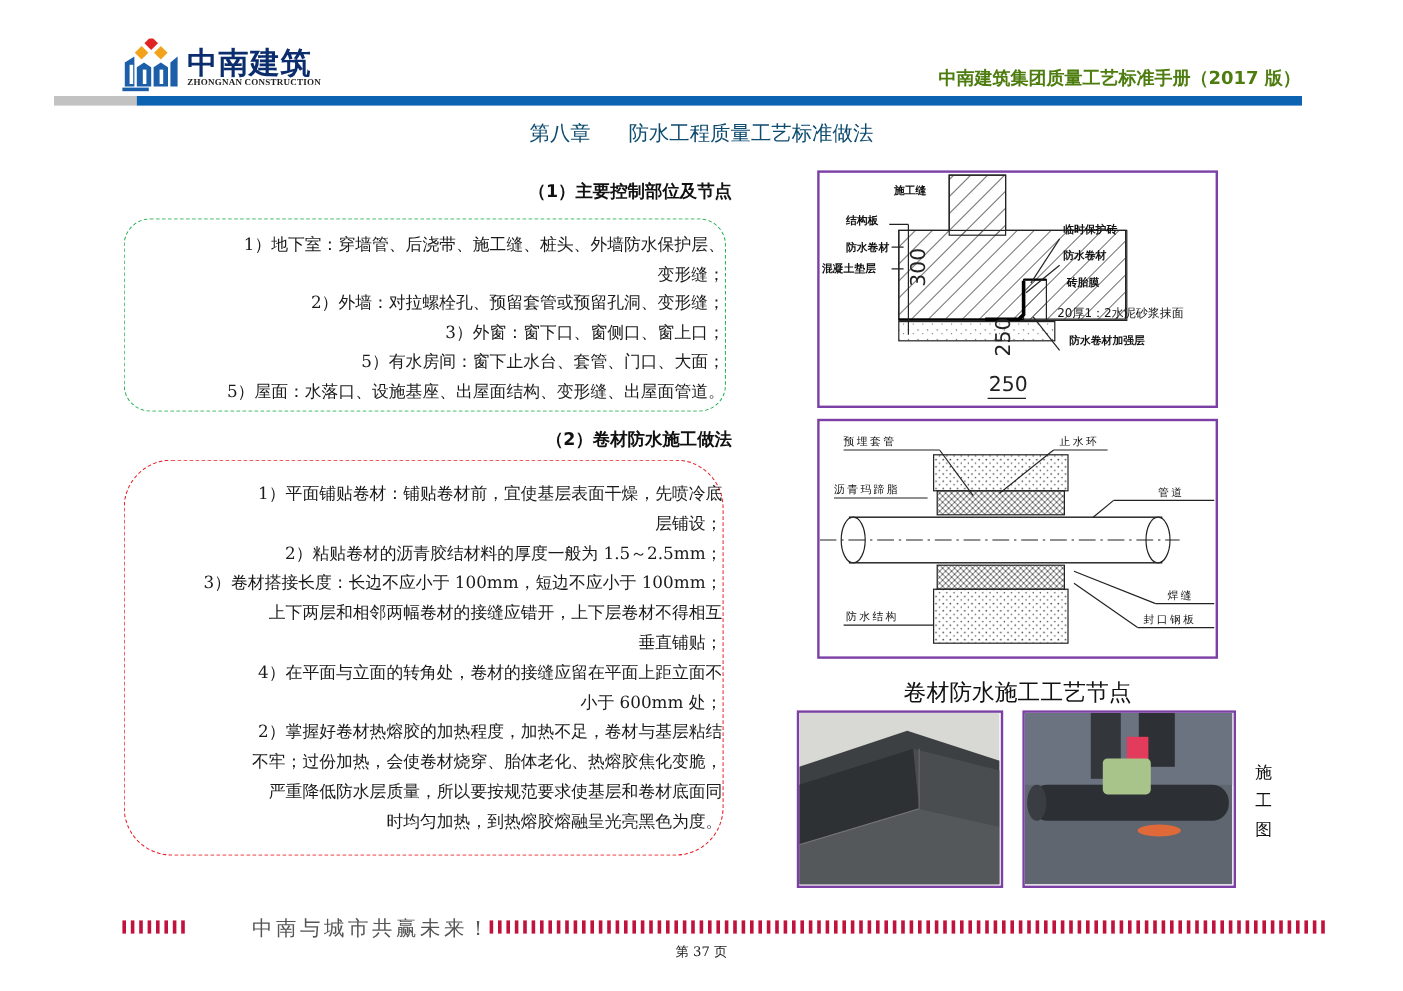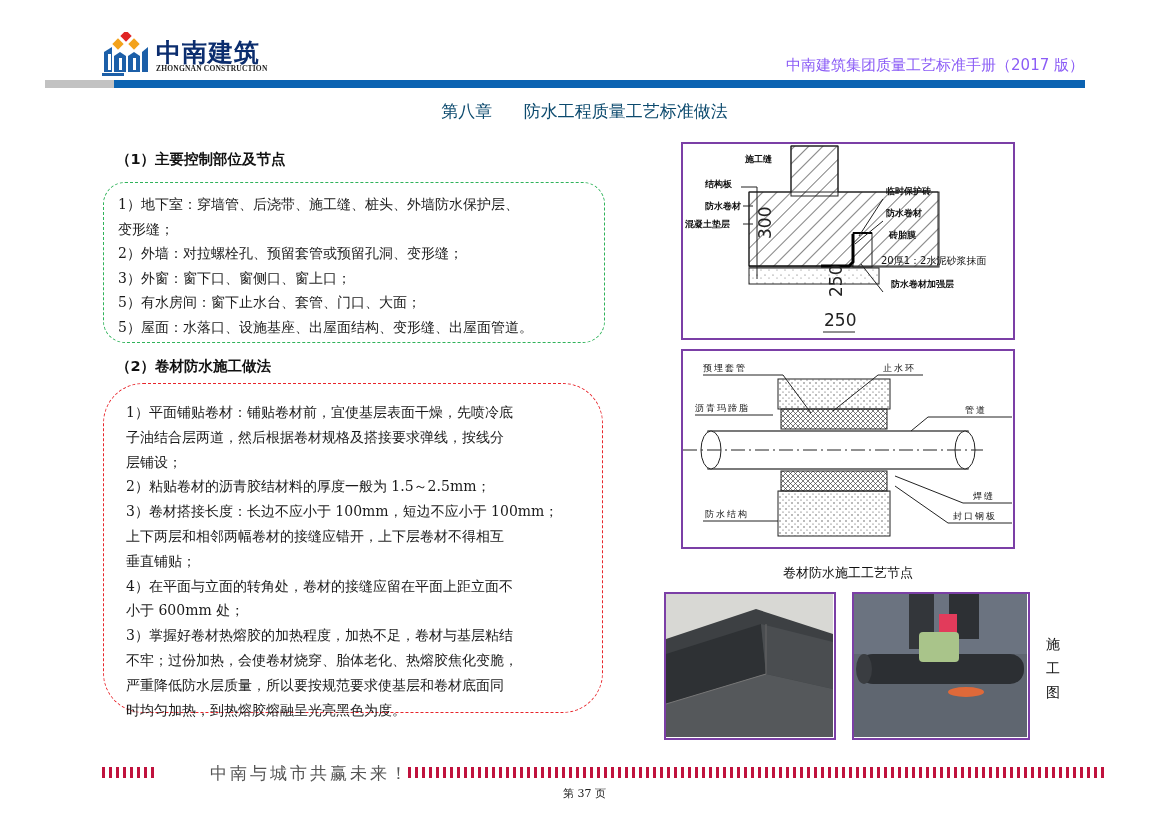--- a/index.html
+++ b/index.html
@@ -8,42 +8,42 @@
   .abs { position:absolute; }
 
   
   .logo { left:100px; top:32px; width:160px; height:45px; }
   .logo-text { left:156px; top:36px; font-family:"DejaVu Sans","Liberation Sans",sans-serif;
                font-weight:bold; font-size:25px; color:#0b2d6e; letter-spacing:1px; }
   .logo-sub { left:156px; top:64px; font-family:Liberation Serif, serif; font-size:7.5px;
               font-weight:bold; color:#222; letter-spacing:0.2px; }
   .logo-underline { left:102px; top:73px; width:22px; height:3px; background:#1c5fa8; }
   .manual-title { right:85px; top:56px; font-family:"DejaVu Sans","Liberation Sans",sans-serif;
-                  font-weight:normal; font-size:15px; color:#8b5cf6; }
+                  font-weight:bold; font-size:15px; color:#4d7c0f; }
   .bar-gray { left:45px; top:80px; width:69px; height:8px; background:#c2c2c2; }
   .bar-blue { left:114px; top:80px; width:971px; height:8px; background:#0b63b2; }
 
   .chapter-title { left:0; width:1169px; top:100px; text-align:center;
                    font-family:Liberation Sans, sans-serif; font-size:17px; color:#0c4a6e; }
   .chapter-title span { display:inline-block; margin-left:0; }
 
   .section-head { font-family:"DejaVu Sans","Liberation Sans",sans-serif; font-weight:bold;
-                  font-size:14.5px; text-align:left; width:510px; left:116px; }
+                  font-size:14.5px; text-align:right; width:510px; left:100px; }
 
   .box { border-radius:22px; box-sizing:border-box; }
   .box-green { left:103px; top:182px; width:502px; height:161px; border:1.5px dashed #2fb35a; padding:9px 0 0 14px; }
   .box-red { left:103px; top:383px; width:500px; height:330px; border:1.5px dashed #e8252b; border-radius:40px; padding:16px 0 0 22px; }
-  .line { font-size:14px; line-height:24.5px; white-space:nowrap; color:#1a1a1a; }
+  .line { font-size:14px; line-height:24.5px; white-space:nowrap; color:#1a1a1a;text-align:right; }
   .box-red .line { line-height:24.8px; }
 
   
   .fig { border:2.5px solid #7b3fa6; box-sizing:border-box; background:#fff; overflow:hidden; }
   .fig1 { left:681px; top:142px; width:334px; height:198px; }
   .fig2 { left:681px; top:349px; width:334px; height:200px; }
-  .caption { left:681px; width:334px; top:564px; text-align:center; font-size:13px; }
+  .caption { left:681px; width:334px; top:564px; text-align:center; font-size:19px; }
   .photo { border:2.5px solid #7b3fa6; box-sizing:border-box; overflow:hidden; }
   .photo1 { left:664px; top:592px; width:172px; height:148px; }
   .photo2 { left:852px; top:592px; width:178px; height:148px; }
   .vlabel { left:1043px; top:632px; width:20px; font-size:14px; line-height:24px; text-align:center; }
 
   
   .slogan-ticks { left:102px; top:767px; }
   .slogan { left:170px; top:762px; font-family:"DejaVu Sans","Liberation Sans",sans-serif;
             font-size:17px; color:#555; letter-spacing:3px;margin-left:40px; }
   .ticks-long { left:408px; top:767px; width:700px; }
@@ -87,29 +87,28 @@
   <div class="line">变形缝；</div>
   <div class="line">2）外墙：对拉螺栓孔、预留套管或预留孔洞、变形缝；</div>
   <div class="line">3）外窗：窗下口、窗侧口、窗上口；</div>
   <div class="line">5）有水房间：窗下止水台、套管、门口、大面；</div>
   <div class="line">5）屋面：水落口、设施基座、出屋面结构、变形缝、出屋面管道。</div>
 </div>
 
 <div class="abs section-head" style="top:357px">（2）卷材防水施工做法</div>
 <div class="abs box box-red">
   <div class="line">1）平面铺贴卷材：铺贴卷材前，宜使基层表面干燥，先喷冷底</div>
-  <div class="line">子油结合层两道，然后根据卷材规格及搭接要求弹线，按线分</div>
   <div class="line">层铺设；</div>
   <div class="line">2）粘贴卷材的沥青胶结材料的厚度一般为 1.5～2.5mm；</div>
   <div class="line">3）卷材搭接长度：长边不应小于 100mm，短边不应小于 100mm；</div>
   <div class="line">上下两层和相邻两幅卷材的接缝应错开，上下层卷材不得相互</div>
   <div class="line">垂直铺贴；</div>
   <div class="line">4）在平面与立面的转角处，卷材的接缝应留在平面上距立面不</div>
   <div class="line">小于 600mm 处；</div>
-  <div class="line">3）掌握好卷材热熔胶的加热程度，加热不足，卷材与基层粘结</div>
+  <div class="line">2）掌握好卷材热熔胶的加热程度，加热不足，卷材与基层粘结</div>
   <div class="line">不牢；过份加热，会使卷材烧穿、胎体老化、热熔胶焦化变脆，</div>
   <div class="line">严重降低防水层质量，所以要按规范要求使基层和卷材底面同</div>
   <div class="line">时均匀加热，到热熔胶熔融呈光亮黑色为度。</div>
 </div>
 
 <div class="abs fig fig1">
   <svg width="329" height="193" viewBox="0 0 329 193" font-family="DejaVu Sans, sans-serif" font-size="9" fill="#111">
     <defs>
       <pattern id="hatch" width="10" height="10" patternUnits="userSpaceOnUse" patternTransform="rotate(45)">
         <line x1="0" y1="0" x2="0" y2="10" stroke="#333" stroke-width="0.7"></line>

